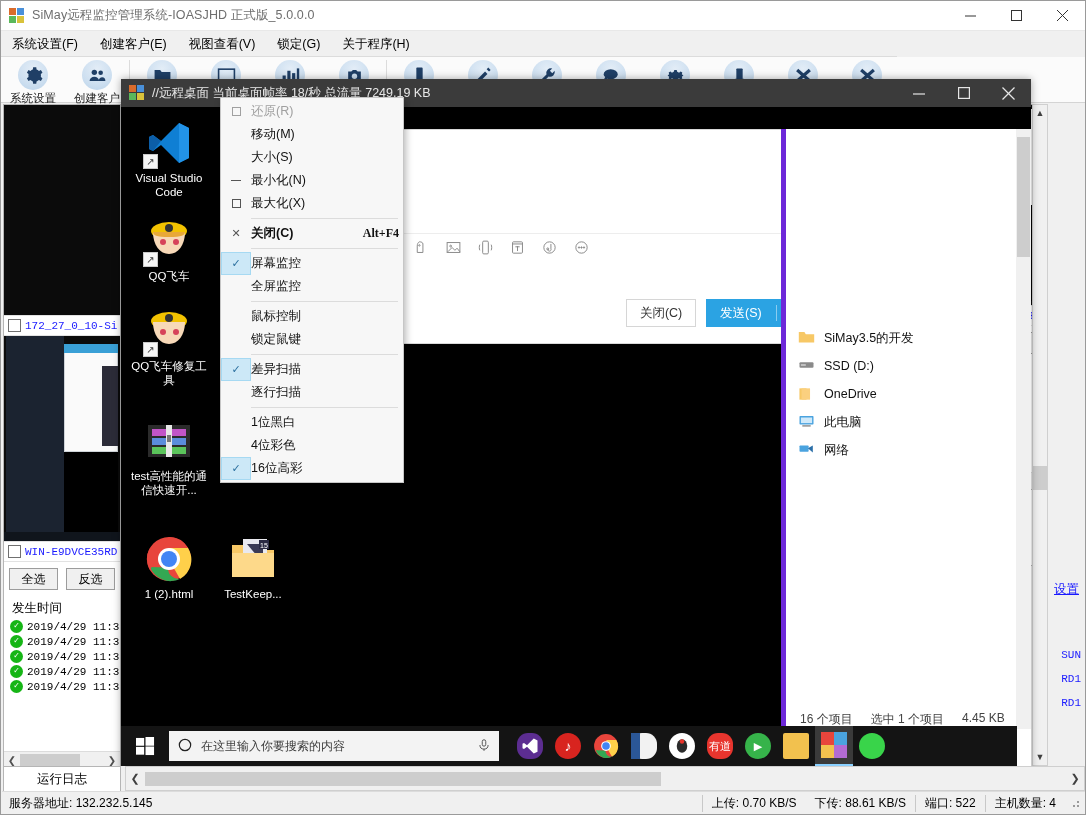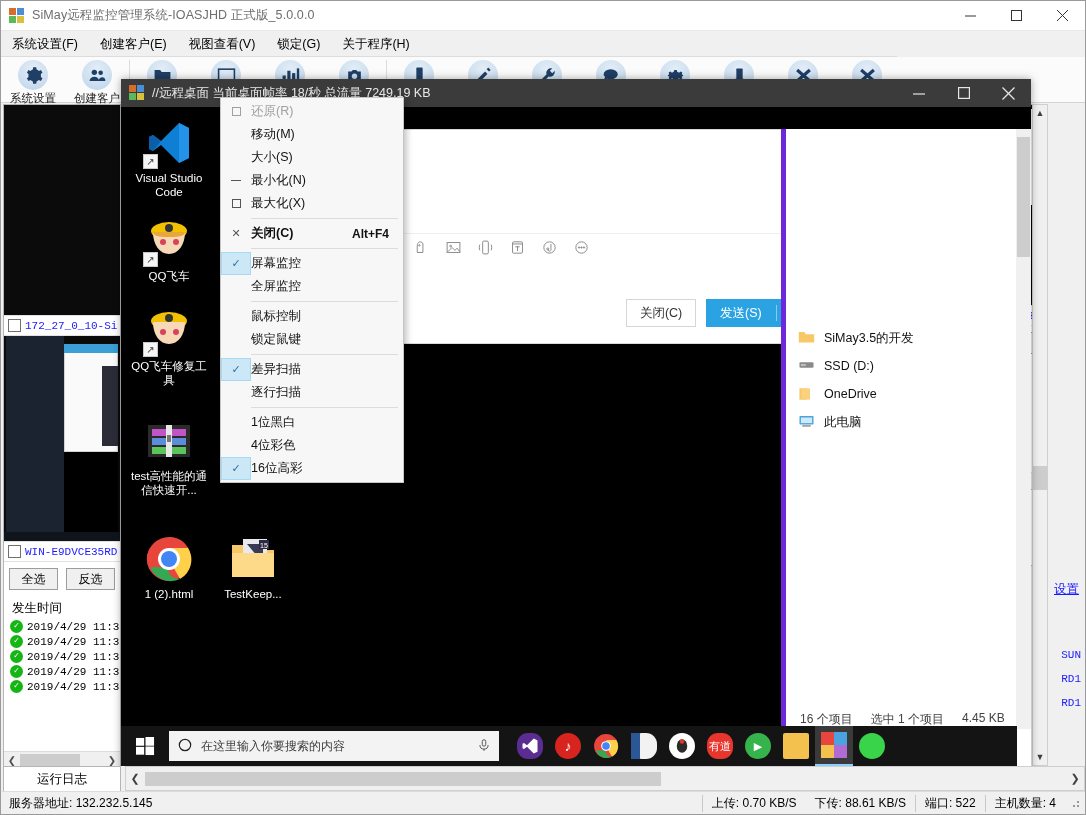--- a/index.html
+++ b/index.html
@@ -283,21 +283,21 @@
     position: relative;
   }
   .ctx-row.disabled { color: #a0a0a0; }
   .ctx-row.bold { font-weight: bold; }
   .ctx-gutter {
     width: 30px; height: 23px; display: flex; align-items: center; justify-content: center;
     font-size: 11px; color: #555; flex: none;
   }
   .ctx-gutter.checked { background: #cce8f7; border: 1px solid #a6d9f2; color: #2a6f9e; }
   .ctx-label { flex: 1; }
-  .ctx-accel { padding-right: 14px; font-weight: bold; font-size: 12px; }
+  .ctx-accel { padding-right: 4px; font-weight: bold; font-size: 12px; font-family: Liberation Serif, serif; }
   .ctx-sep { height: 1px; background: #dcdcdc; margin: 3px 5px 3px 30px; }
   .glyph-box { width: 9px; height: 9px; border: 1.5px solid #555; }
   .glyph-min { width: 10px; height: 0; border-top: 1.5px solid #555; }
   .glyph-restore { width: 9px; height: 9px; border: 1.5px solid #a0a0a0; }
 </style>
 </head>
 <body>
 
 <div id="app">
 
@@ -825,20 +825,29 @@
           <div class="exp-row">
             <span class="ei">
               <svg width="17" height="14" viewBox="0 0 24 20">
                   <rect x="2" y="3" width="20" height="12" rx="1" fill="#4aa3df"></rect>
                   <rect x="4" y="5" width="16" height="8" fill="#cfe9fa"></rect>
                   <rect x="6" y="16" width="12" height="2" fill="#8a8a8a"></rect>
                 </svg>
             </span>
             <span>此电脑</span>
           </div>
+          <div class="exp-row">
+            <span class="ei">
+              <svg width="17" height="14" viewBox="0 0 24 20">
+                  <rect x="2" y="5" width="13" height="9" rx="1" fill="#4aa3df"></rect>
+                  <path d="M14 9l7-4v10z" fill="#2b6fa8"></path>
+                </svg>
+            </span>
+            <span>网络</span>
+          </div>
         </div>
         <div class="exp-status">
           <span>16 个项目</span>
           <span>选中 1 个项目</span>
           <span>4.45 KB</span>
         </div>
         <div class="exp-vscroll">
           <span class="thumb"></span>
         </div>
       </div>

